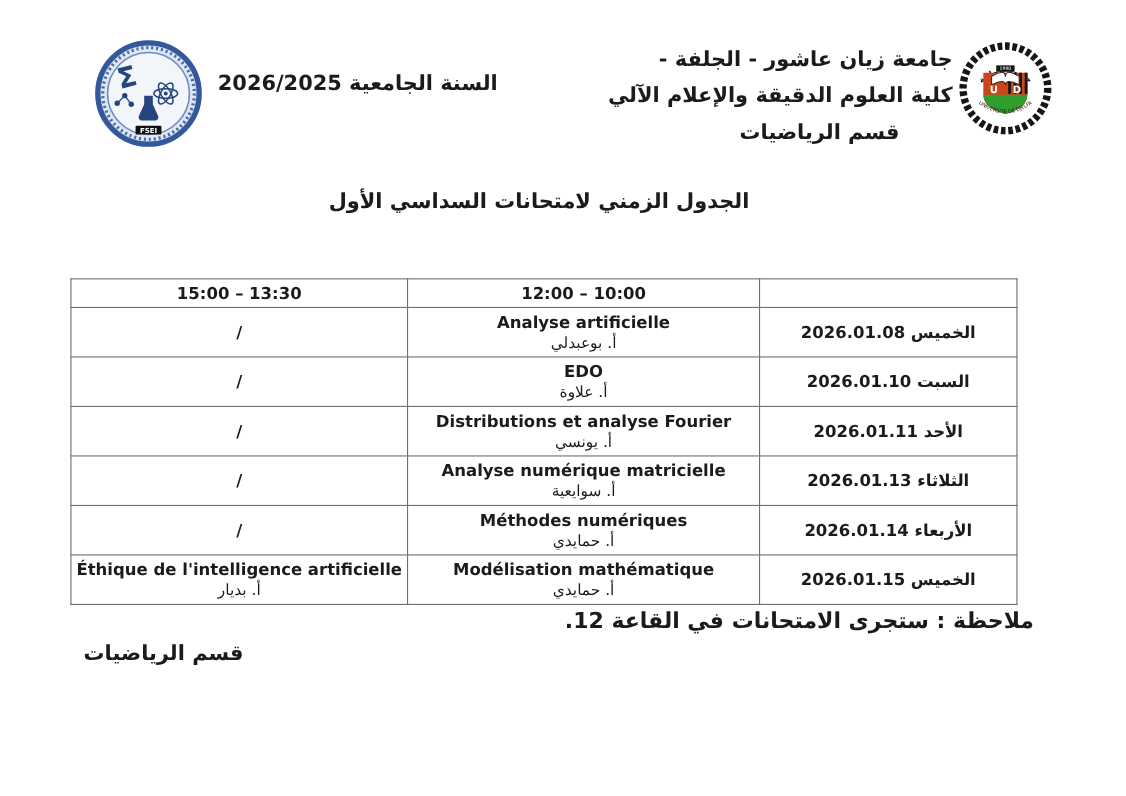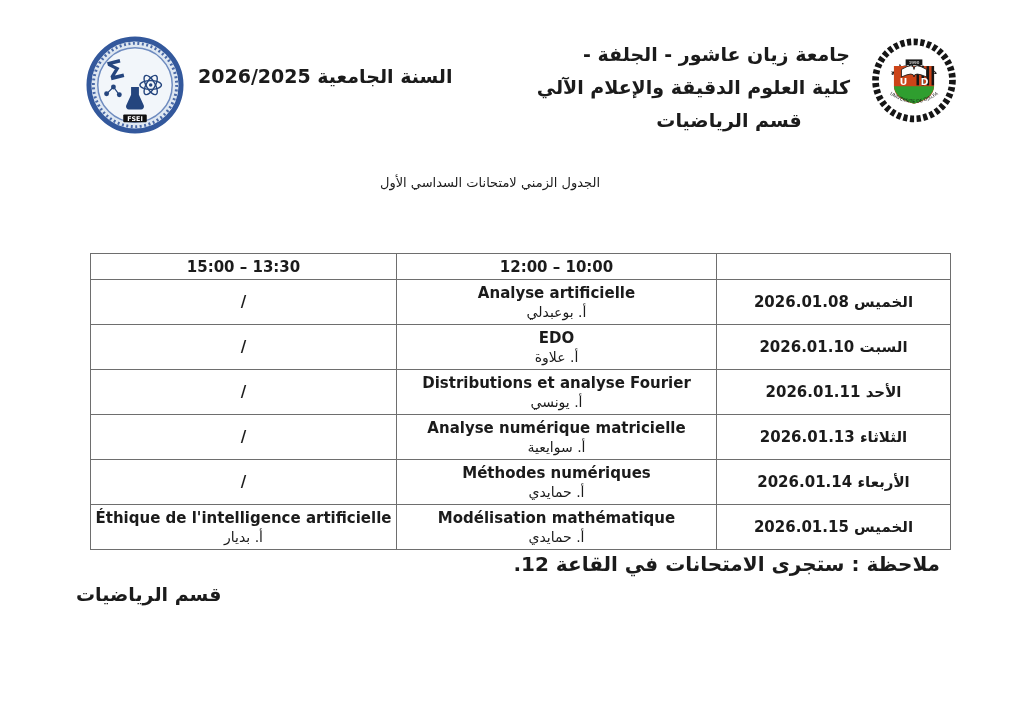--- a/index.html
+++ b/index.html
@@ -8,30 +8,30 @@
     font-family:"DejaVu Sans","Liberation Sans",sans-serif; color:#1b1b1b;
   }
   .page { position:absolute; inset:0; }
 
   
   .header-left { position:absolute; left:86px; top:36px; display:flex; align-items:center; gap:14px; }
   .fsei-logo { width:98px; height:98px; }
   .academic-year { font-size:19px; font-weight:bold; margin-top:-18px; direction:rtl; white-space:nowrap; }
 
   
-  .header-right { position:absolute; top:34px; right:64px; display:flex; gap:18px; align-items:flex-start; }
+  .header-right { position:absolute; top:34px; right:64px; display:flex; gap:2px; align-items:flex-start; }
   .hr-text { width:242px; text-align:center; font-size:19px; font-weight:bold; line-height:33px; margin-top:4px; direction:rtl; white-space:nowrap; }
   .univ-logo { width:92px; height:92px; margin-top:2px; }
 
   
   .titles { position:absolute; top:166px; left:0; width:980px; text-align:center;
-            font-size:13px; font-weight:normal; line-height:34px; direction:rtl; }
+            font-size:19px; font-weight:bold; line-height:34px; direction:rtl; }
 
   
-  table.schedule { position:absolute; left:90px; top:253px; width:860px;
+  table.schedule { position:absolute; left:64px; top:253px; width:860px;
                    border-collapse:collapse; table-layout:fixed; }
   .schedule th, .schedule td { border:1px solid #6e6e6e; text-align:center; vertical-align:middle; padding:1px 4px; }
   .schedule thead tr { height:26px; }
   .schedule thead th { font-size:15px; font-weight:bold; }
   .schedule tbody tr { height:45px; }
   .course  { font-size:15px; font-weight:bold; line-height:20px; }
   .teacher { font-size:14px; font-weight:normal; line-height:19px; direction:rtl; }
   .date-cell { font-size:15px; font-weight:bold; direction:rtl; }
 
   

